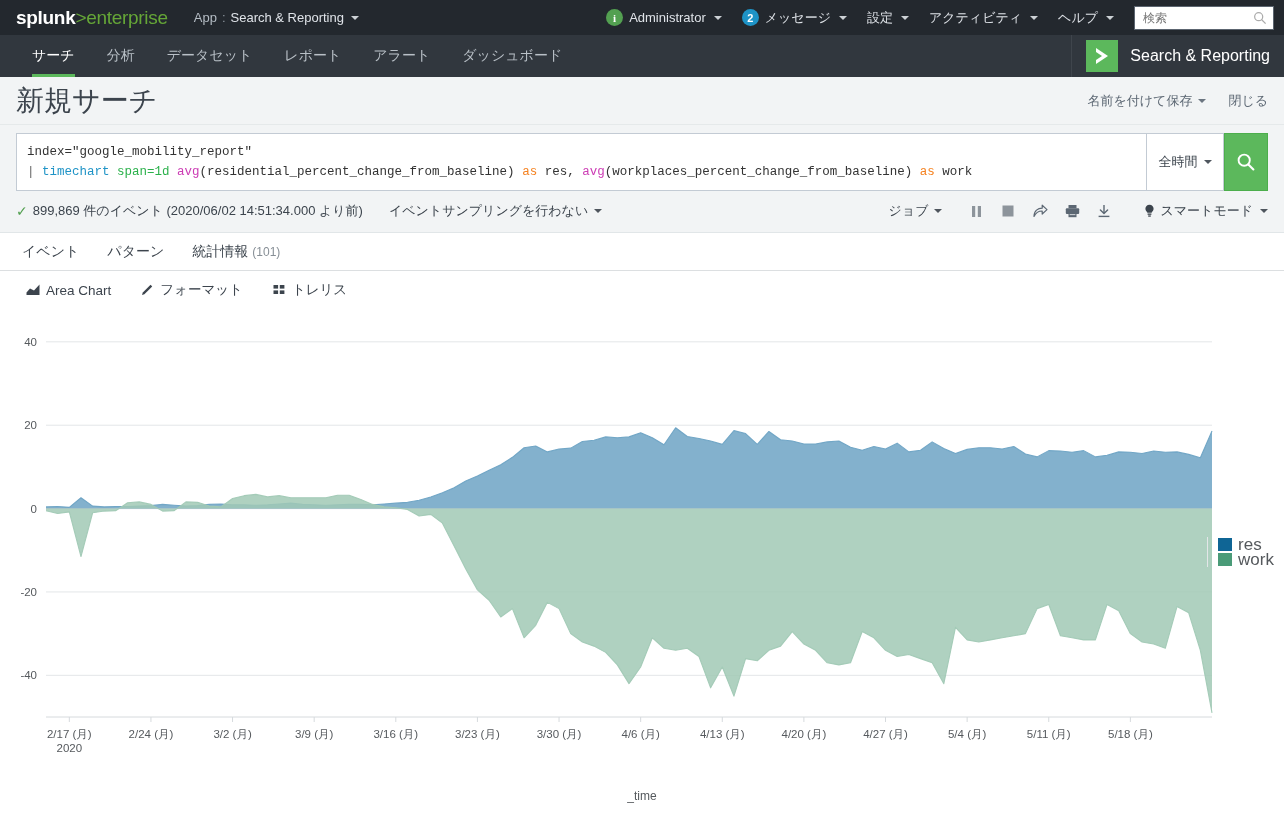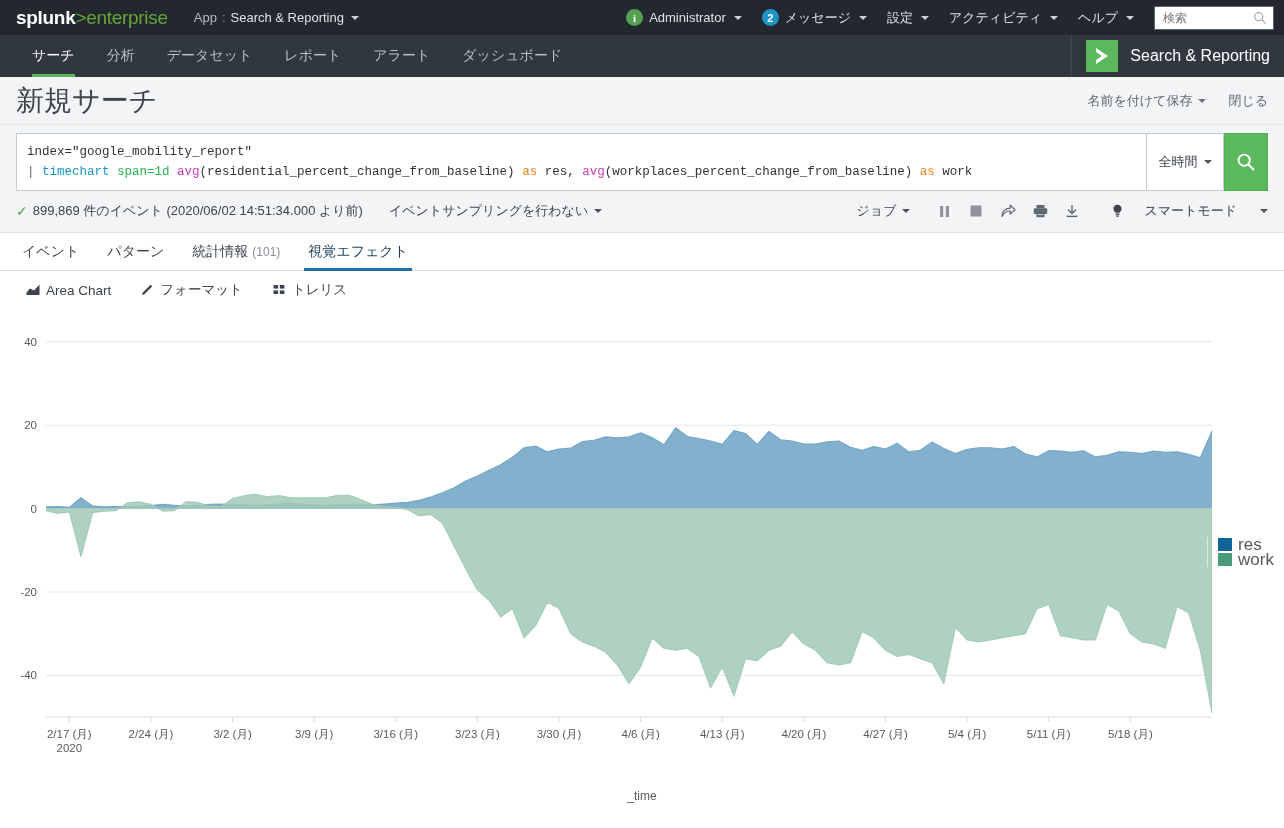--- a/index.html
+++ b/index.html
@@ -33,21 +33,21 @@
     background: #53a051; color: #fff; font-size: 11px; font-weight: bold;
     display: flex; align-items: center; justify-content: center;
     font-family: "Liberation Serif", serif;
   }
   .msg-badge {
     min-width: 17px; height: 17px; border-radius: 9px; padding: 0 5px;
     background: #1e93c6; color: #fff; font-size: 11px; font-weight: bold;
     display: flex; align-items: center; justify-content: center;
   }
   .searchbox {
-    width: 120px; height: 24px; background: #fff; border: 1px solid #5c6570;
+    width: 140px; height: 24px; background: #fff; border: 1px solid #5c6570;
     display: flex; align-items: center; padding: 0 6px;
   }
   .searchbox input {
     border: 0; outline: 0; flex: 1; font-size: 12px; color: #333;
     font-family: "Liberation Sans", sans-serif; background: transparent; width: 100%;
   }
   .searchbox .mag { width: 14px; height: 14px; opacity: .55; }
 
   
   .navbar {
@@ -116,21 +116,21 @@
     display: flex; align-items: center; font-size: 13px; color: #3c444d;
     border-bottom: 1px solid #e1e6e8;
   }
   .check { color: #53a051; font-size: 14px; margin-right: 5px; font-weight: bold; }
   .evt-count { margin-right: 26px; }
   .sampling { color: #3c444d; cursor: pointer; display: flex; align-items: center; gap: 4px; }
   .status-right { margin-left: auto; display: flex; align-items: center; gap: 0; }
   .jobs-btn { color: #3c444d; margin-right: 18px; cursor: pointer; display:flex; align-items:center; gap:4px;}
   .ctl { width: 32px; height: 22px; display: flex; align-items: center; justify-content: center; cursor: pointer; color: #8d949b; }
   .ctl.on { color: #5c6773; }
-  .smart { margin-left: 24px; display: flex; align-items: center; gap: 21px; color: #3c444d; cursor: pointer; }
+  .smart { margin-left: 24px; display: flex; align-items: center; gap: 5px; color: #3c444d; cursor: pointer; }
 
   
   .restabs {
     display: flex; align-items: stretch; height: 38px;
     border-bottom: 1px solid #dcdfe1; background: #fff; padding-left: 8px;
   }
   .restab {
     display: flex; align-items: center; padding: 0 14px;
     font-size: 14px; color: #3c444d; cursor: pointer; position: relative;
   }
@@ -327,23 +327,20 @@
 <div class="restabs">
   <div class="restab">
       <span>イベント</span>
     </div>
   <div class="restab">
       <span>パターン</span>
     </div>
   <div class="restab">
       <span>統計情報</span>
       <span class="cnt">(101)</span>
-    </div>
-  <div class="restab active">
-      <span>視覚エフェクト</span>
     </div>
 </div>
 
 <div class="charttools">
   <div class="ct-item">
     <svg width="14" height="12" viewBox="0 0 14 12">
       <path d="M0.5 11 L0.5 8.5 L4 4.5 L8 6.5 L13.5 0.5 L13.5 11 Z" fill="#3c444d"></path>
     </svg>
     <span>Area Chart</span>
   </div>

